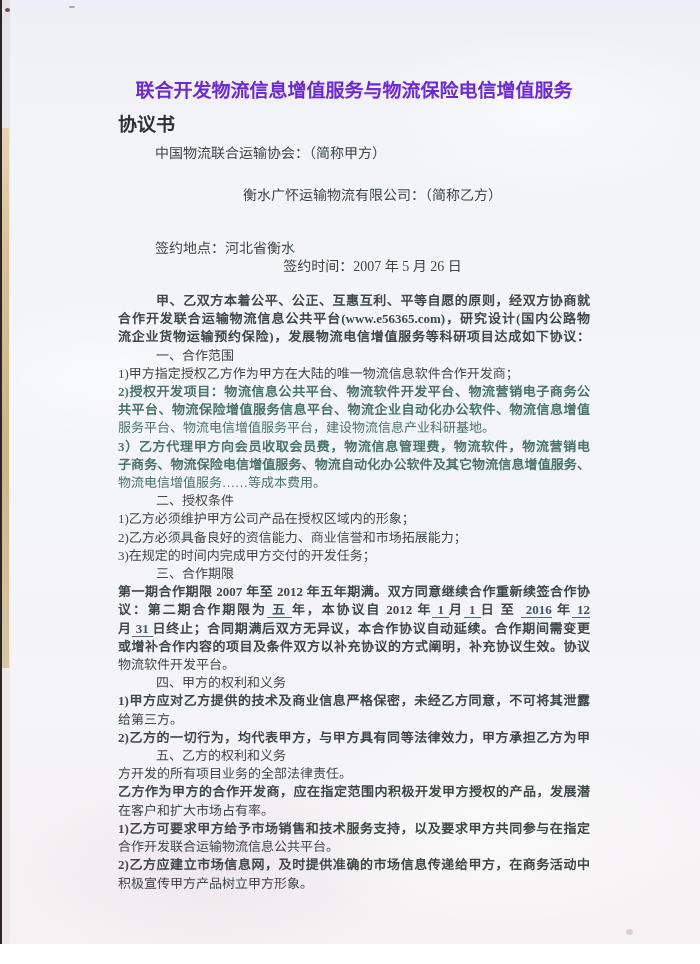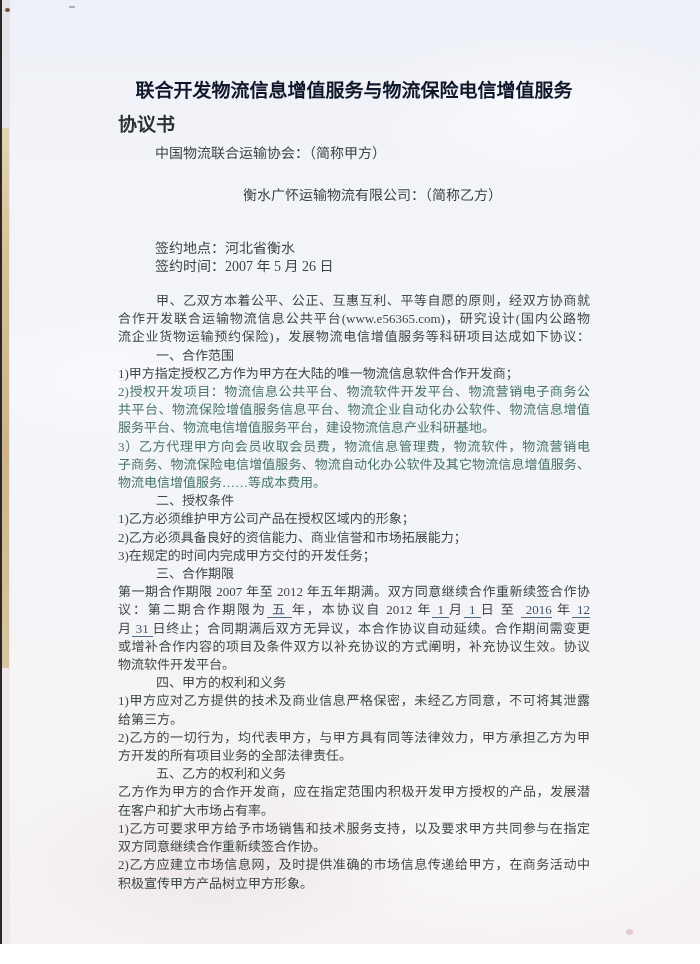--- a/index.html
+++ b/index.html
@@ -20,32 +20,32 @@
               background:linear-gradient(180deg,#e4e4e8 0%,#ececef 30%,#efe9ea 70%,#f0e8ea 100%);}
   .edge-tan{position:absolute;left:2px;top:128px;width:7px;height:540px;
             background:linear-gradient(180deg,#e3d4b2 0%,#d5c097 25%,#cdb489 60%,#d8c5a2 100%);}
   .speck1{position:absolute;left:5px;top:8px;width:5px;height:4px;background:#6e4c3e;border-radius:50%;}
   .speck2{position:absolute;left:69px;top:6px;width:6px;height:2px;background:#a8adb5;border-radius:2px;}
   .speck3{position:absolute;left:626px;top:929px;width:7px;height:6px;background:#dcc3cb;border-radius:50%;opacity:.8;}
 
   
   .doc{position:absolute;left:118px;top:0;width:472px;color:#3f4947;}
   .title{margin:79px 0 0 0;font-size:19px;line-height:24px;font-weight:bold;
-         text-align:center;color:#0f172a;letter-spacing:0;}
+         text-align:center;color:#6d28d9;letter-spacing:0;}
   .subtitle{margin:10px 0 0 0;font-size:19px;line-height:24px;font-weight:bold;
             text-align:left;color:#2d312f;}
   .hline{font-size:14px;line-height:18px;padding-left:37px;color:#3c4644;}
   .party-a{margin-top:8px;}
   .party-b{margin-top:24px;text-align:center;}
   .place{margin-top:35px;}
-  .time{margin-top:0;}
+  .time{margin-top:0;text-align:center;}
   .body{margin-top:16px;font-size:13px;color:#3f4947;}
   .bline{line-height:18.2px;min-height:18.2px;}
   .bline.ind{padding-left:38px;}
-  .bline.just{text-align:justify;text-align-last:justify;}
+  .bline.just{text-align:justify;text-align-last:justify;font-weight:bold;}
   .bline.teal{color:#49756a;}
   .u{border-bottom:1px solid #4d6a86;color:#41556b;}
 </style>
 </head>
 <body>
 
 <div class="stage">
   <div class="paper"></div>
   <div class="edge-dark"></div>
   <div class="edge-light"></div>
@@ -80,23 +80,23 @@
         <div class="bline ind"><span>三、合作期限</span></div>
         <div class="bline just"><span>第一期合作期限 2007 年至 2012 年五年期满。双方同意继续合作重新续签合作协</span></div>
         <div class="bline just"><span>议：第二期合作期限为</span><span class="u">&nbsp;五&nbsp;</span><span>年，本协议自 2012 年</span><span class="u">&nbsp;1&nbsp;</span><span>月</span><span class="u">&nbsp;1&nbsp;</span><span>日 至 </span><span class="u">&nbsp;2016</span><span> 年</span><span class="u">&nbsp;12</span></div>
         <div class="bline just"><span>月</span><span class="u">&nbsp;31&nbsp;</span><span>日终止；合同期满后双方无异议，本合作协议自动延续。合作期间需变更</span></div>
         <div class="bline just"><span>或增补合作内容的项目及条件双方以补充协议的方式阐明，补充协议生效。协议</span></div>
         <div class="bline"><span>物流软件开发平台。</span></div>
         <div class="bline ind"><span>四、甲方的权利和义务</span></div>
         <div class="bline just"><span>1)甲方应对乙方提供的技术及商业信息严格保密，未经乙方同意，不可将其泄露</span></div>
         <div class="bline"><span>给第三方。</span></div>
         <div class="bline just"><span>2)乙方的一切行为，均代表甲方，与甲方具有同等法律效力，甲方承担乙方为甲</span></div>
+        <div class="bline ind"><span>五、乙方的权利和义务</span></div>
         <div class="bline"><span>方开发的所有项目业务的全部法律责任。</span></div>
-        <div class="bline ind"><span>五、乙方的权利和义务</span></div>
         <div class="bline just"><span>乙方作为甲方的合作开发商，应在指定范围内积极开发甲方授权的产品，发展潜</span></div>
         <div class="bline"><span>在客户和扩大市场占有率。</span></div>
         <div class="bline just"><span>1)乙方可要求甲方给予市场销售和技术服务支持，以及要求甲方共同参与在指定</span></div>
-        <div class="bline"><span>双方同意继续合作重新续签合作协。</span></div>
+        <div class="bline"><span>合作开发联合运输物流信息公共平台。</span></div>
         <div class="bline just"><span>2)乙方应建立市场信息网，及时提供准确的市场信息传递给甲方，在商务活动中</span></div>
         <div class="bline"><span>积极宣传甲方产品树立甲方形象。</span></div>
       </div>
   </div>
 </div>
 
 </body></html>

